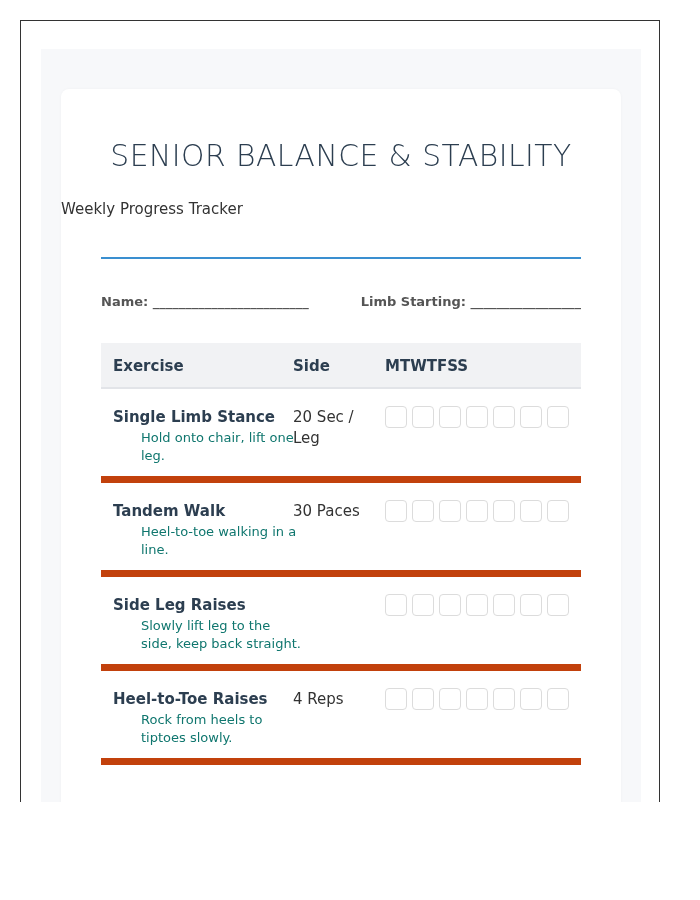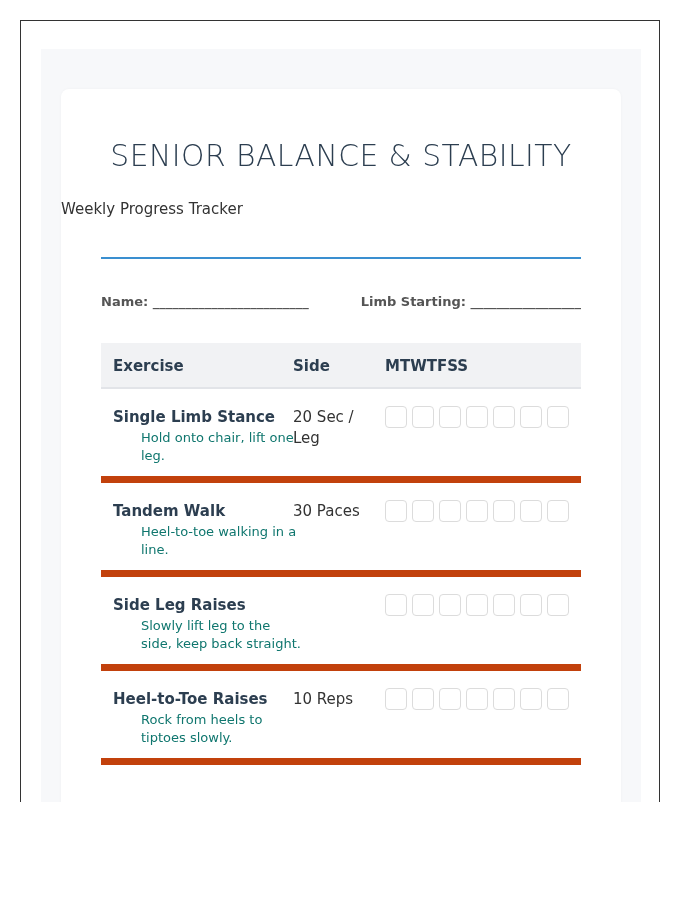--- a/index.html
+++ b/index.html
@@ -104,21 +104,21 @@
             <div class="box"></div>
             <div class="box"></div>
             <div class="box"></div>
             <div class="box"></div>
           </div>
         </div>
 
         <div class="row">
           <span class="ex-name">Heel-to-Toe Raises</span>
           <span class="ex-desc">Rock from heels to tiptoes slowly.</span>
-          <span class="goal">10 Reps</span>
+          <span class="goal">4 Reps</span>
           <div class="boxes">
             <div class="box"></div>
             <div class="box"></div>
             <div class="box"></div>
             <div class="box"></div>
             <div class="box"></div>
             <div class="box"></div>
             <div class="box"></div>
           </div>
         </div>

